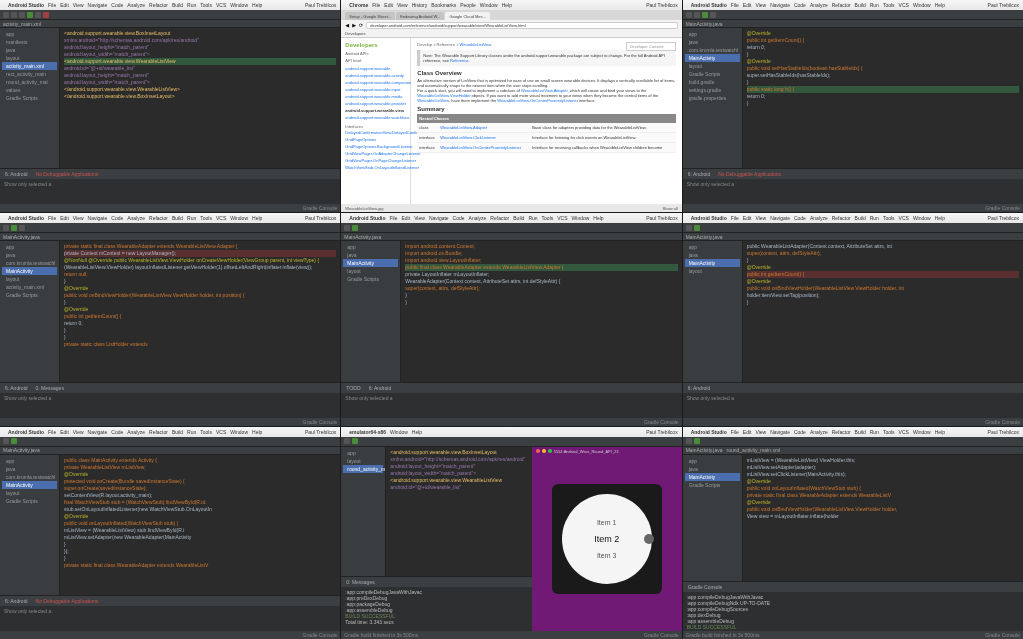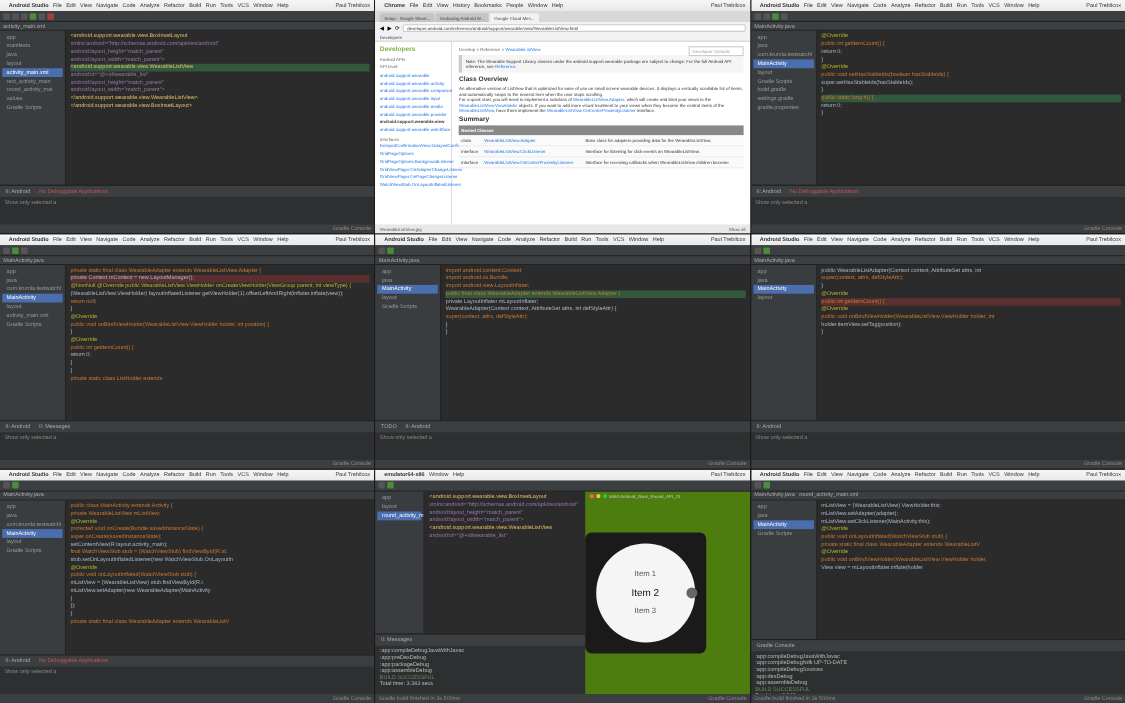--- a/index.html
+++ b/index.html
@@ -54,21 +54,21 @@
 .doc-main h2 { font-size: 6px; margin: 3px 0 2px; }
 .doc-main .link { color: #1a73e8; }
 .doc-main table { width: 100%; border-collapse: collapse; margin-top: 2px; }
 .doc-main th { background: #888; color: #fff; padding: 2px; text-align: left; }
 .doc-main td { padding: 2px; border-bottom: 1px solid #eee; background: #fafafa; }
 .doc-main .search { float: right; border: 1px solid #ccc; padding: 1px 3px; color: #999; width: 50px; font-size: 4px; }
 
 
 .emu-body { flex: 1; background: #2b2b2b; display: flex; }
 .emu-left { flex: 1; display: flex; flex-direction: column; }
-.emu-right { width: 150px; background: #4d7c0f; display: flex; align-items: center; justify-content: flex-start; position: relative; }
+.emu-right { width: 150px; background: #701a75; display: flex; align-items: center; justify-content: center; position: relative; }
 .emu-window-title { position: absolute; top: 2px; left: 4px; color: #ccc; font-size: 4px; display: flex; gap: 2px; align-items: center; }
 .emu-dots { display: flex; gap: 2px; }
 .emu-dot { width: 4px; height: 4px; border-radius: 50%; }
 .watch-outer { width: 110px; height: 110px; background: #1a1a1a; border-radius: 6px; display: flex; align-items: center; justify-content: center; position: relative; }
 .watch-face { width: 90px; height: 90px; background: #f5f5f5; border-radius: 50%; display: flex; flex-direction: column; align-items: center; justify-content: center; gap: 8px; color: #555; font-size: 7px; }
 .watch-face .item.sel { color: #111; font-size: 9px; }
 .watch-btn { position: absolute; right: 8px; width: 10px; height: 10px; background: #666; border-radius: 50%; }
 
 .xml-attr { color: #9876aa; }
 .xml-tag { color: #e8bf6a; }

